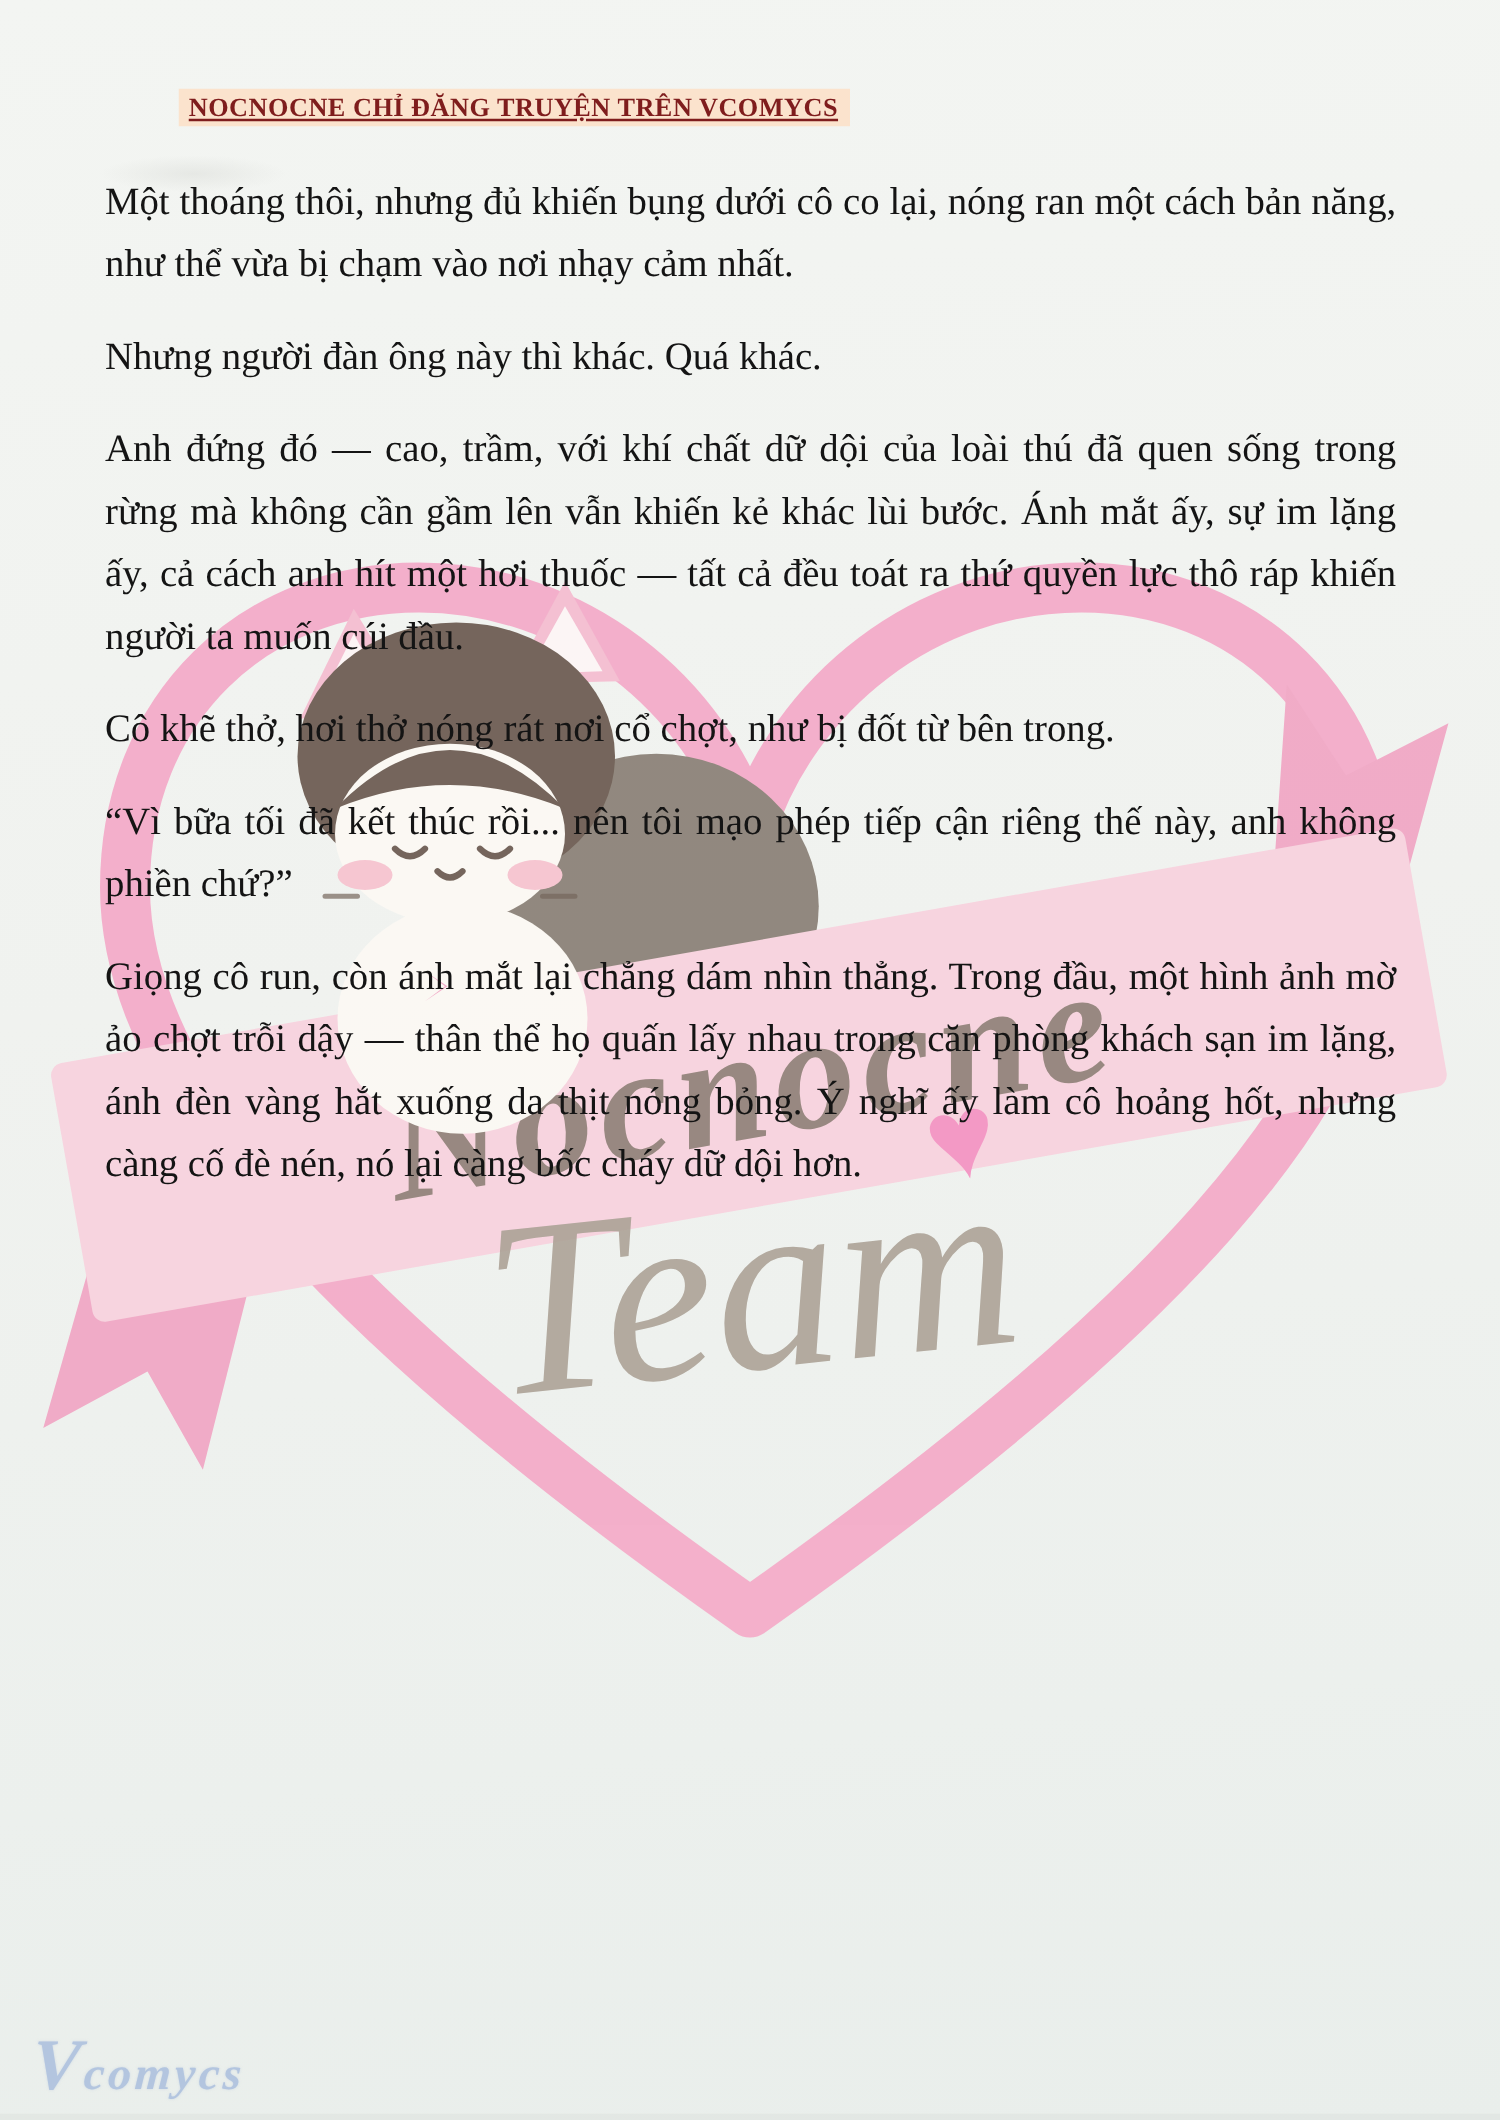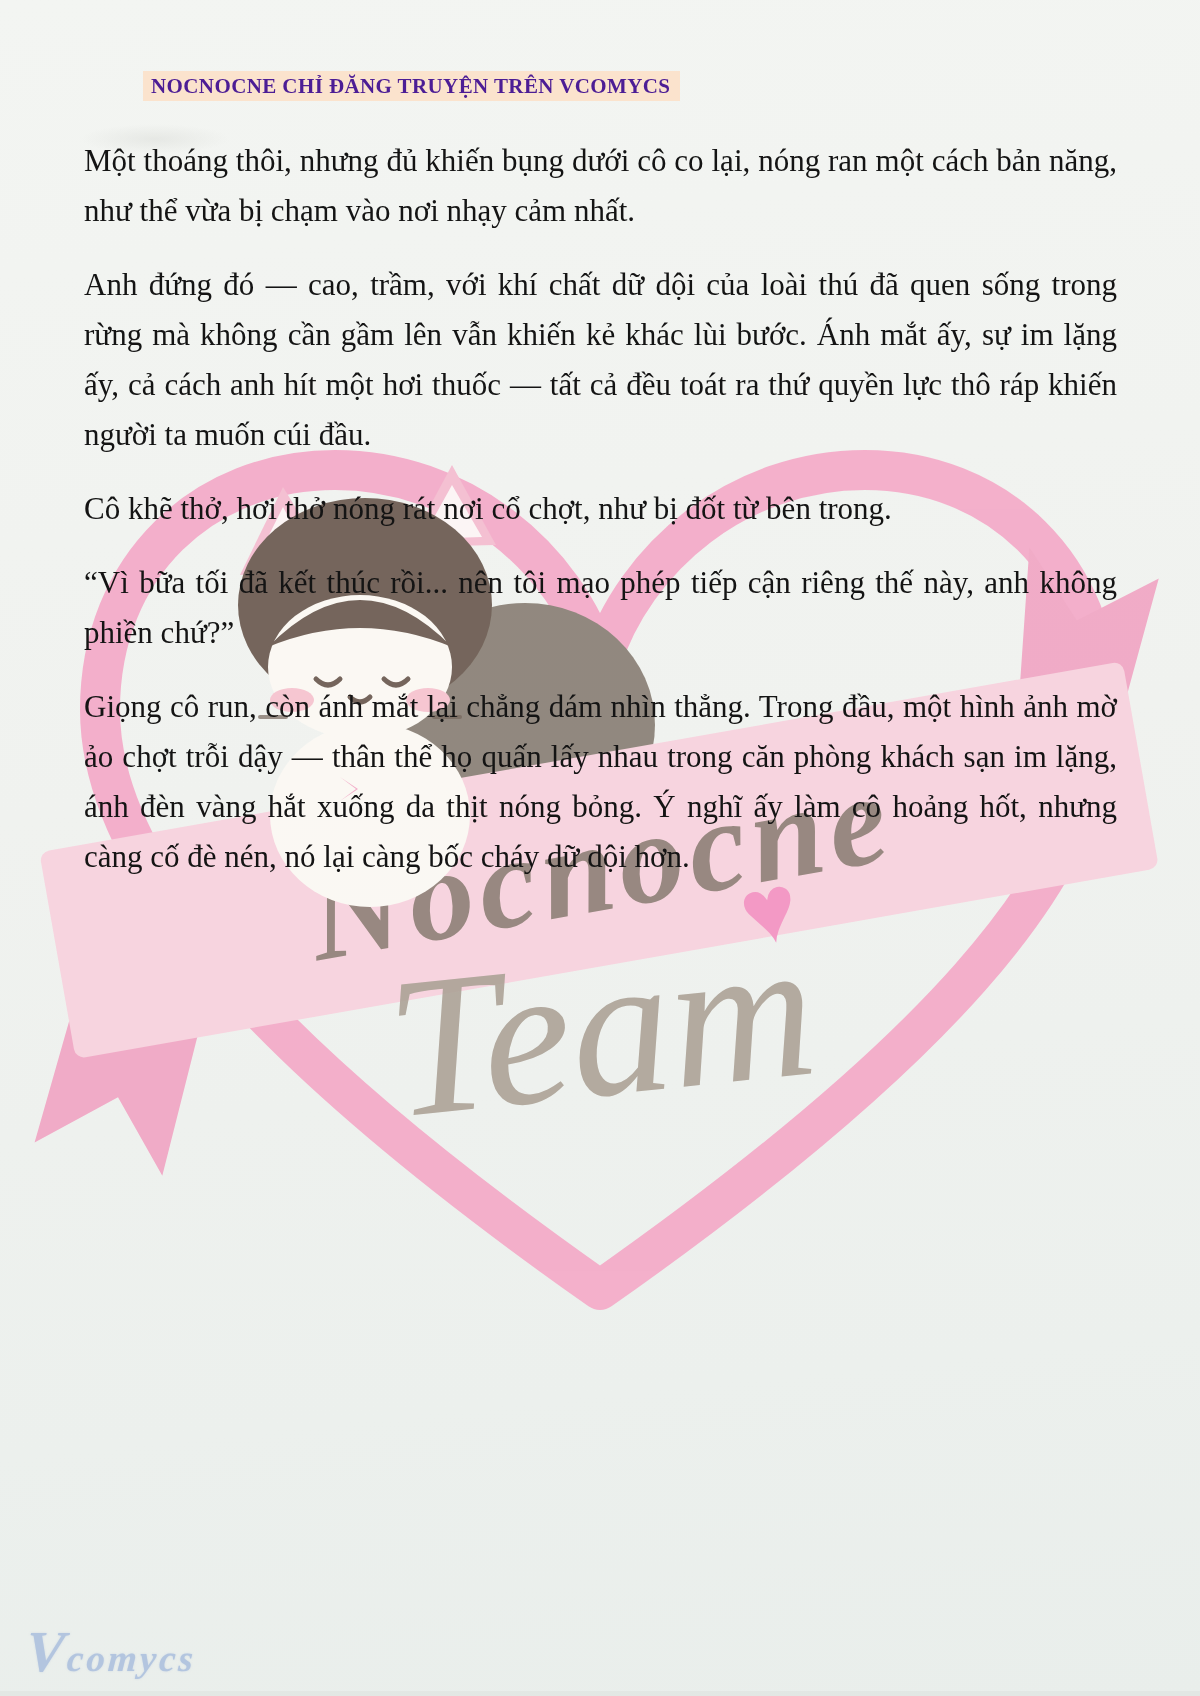--- a/index.html
+++ b/index.html
@@ -4,23 +4,23 @@
 <style>
   html,body{margin:0;padding:0;}
   body{
     width:1200px;height:1696px;position:relative;overflow:hidden;
     background:linear-gradient(174deg,#f3f5f2 0%,#f0f2ef 45%,#ecf0ed 80%,#e9eeeb 100%);
     font-family:"Liberation Serif","DejaVu Serif",serif;
   }
   .page{position:absolute;inset:0;}
   .header-badge{
     position:absolute;top:71px;left:143px;z-index:3;
-    background:#fbe3cd;color:#4c1d95;
+    background:#fbe3cd;color:#7f1d1d;
     font-weight:bold;font-size:21px;line-height:28px;
-    padding:1px 10px 1px 8px;letter-spacing:.4px;white-space:nowrap;
+    padding:1px 10px 1px 8px;letter-spacing:.4px;white-space:nowrap;text-decoration:underline;
   }
   .story{
     position:absolute;top:136px;left:84px;width:1033px;z-index:2;
     color:#141414;font-size:31px;line-height:50px;text-align:justify;
   }
   .story p{margin:0 0 24px 0;}
   .watermark{
     position:absolute;top:395px;left:40px;width:1120px;height:920px;z-index:1;
     overflow:visible;
   }
@@ -81,20 +81,21 @@
       <g transform="rotate(-6 560 620)">
         <text x="560" y="700" text-anchor="middle" font-family="Liberation Serif, DejaVu Serif, serif" font-size="200" font-style="italic" fill="#a79c90" opacity="0.9">Team</text>
       </g>
 
       <text x="700" y="545" font-size="95" fill="#f492c2" transform="rotate(-12 740 510)">♥</text>
     </g>
   </svg>
 
   <div class="story">
     <p>Một thoáng thôi, nhưng đủ khiến bụng dưới cô co lại, nóng ran một cách bản năng, như thể vừa bị chạm vào nơi nhạy cảm nhất.</p>
+    <p>Nhưng người đàn ông này thì khác. Quá khác.</p>
     <p>Anh đứng đó — cao, trầm, với khí chất dữ dội của loài thú đã quen sống trong rừng mà không cần gầm lên vẫn khiến kẻ khác lùi bước. Ánh mắt ấy, sự im lặng ấy, cả cách anh hít một hơi thuốc — tất cả đều toát ra thứ quyền lực thô ráp khiến người ta muốn cúi đầu.</p>
     <p>Cô khẽ thở, hơi thở nóng rát nơi cổ chợt, như bị đốt từ bên trong.</p>
     <p>“Vì bữa tối đã kết thúc rồi... nên tôi mạo phép tiếp cận riêng thế này, anh không phiền chứ?”</p>
     <p>Giọng cô run, còn ánh mắt lại chẳng dám nhìn thẳng. Trong đầu, một hình ảnh mờ ảo chợt trỗi dậy — thân thể họ quấn lấy nhau trong căn phòng khách sạn im lặng, ánh đèn vàng hắt xuống da thịt nóng bỏng. Ý nghĩ ấy làm cô hoảng hốt, nhưng càng cố đè nén, nó lại càng bốc cháy dữ dội hơn.</p>
   </div>
 
   <div class="logo">Vcomycs</div>
 
   <div class="bottom-edge"></div>
 

